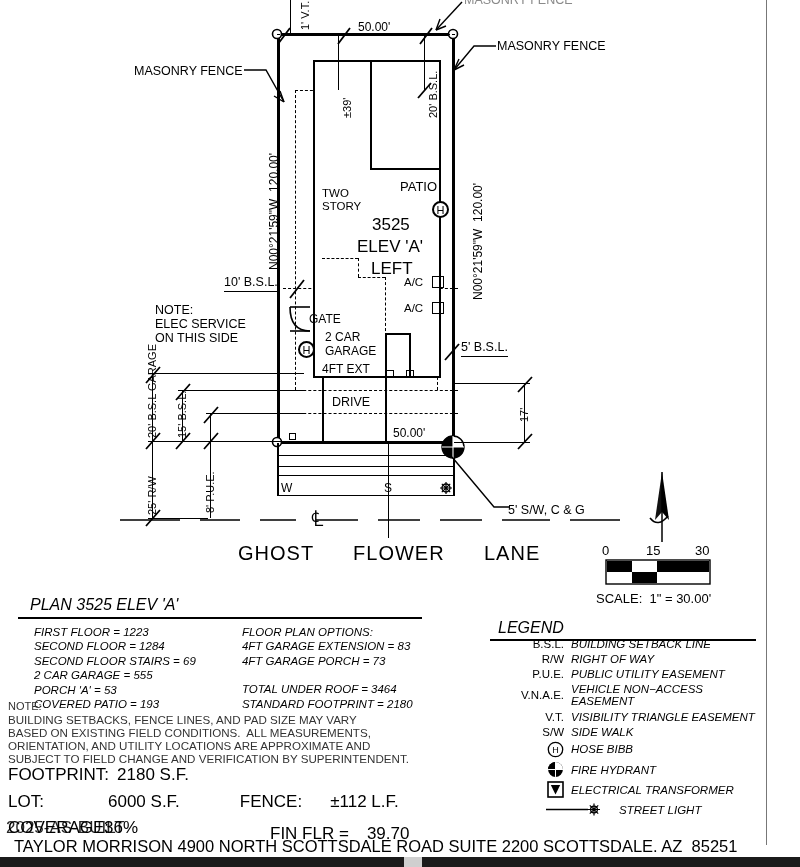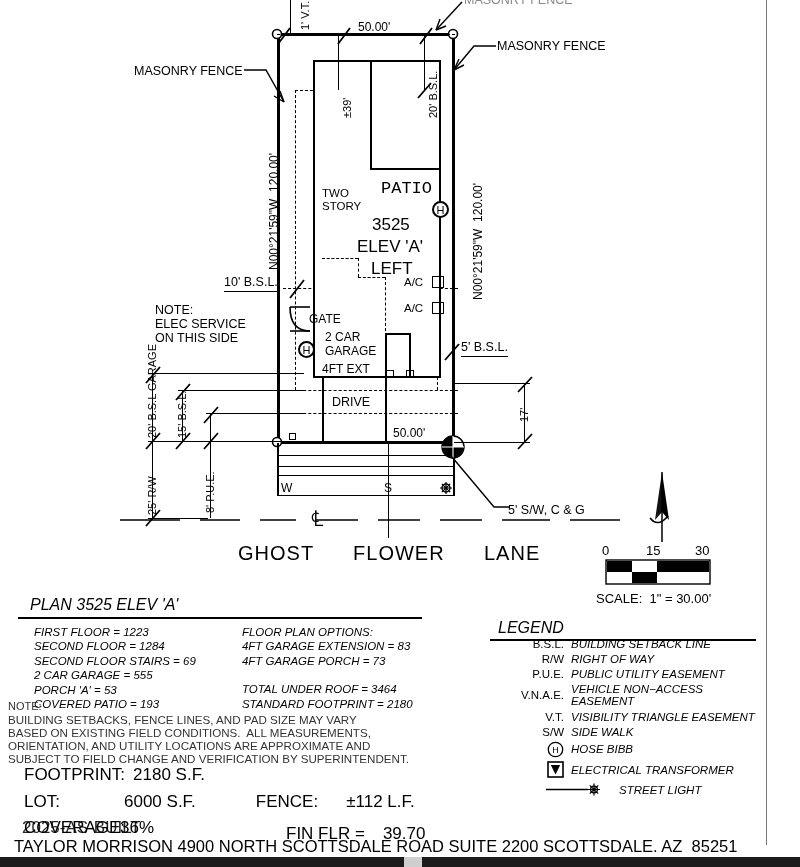--- a/index.html
+++ b/index.html
@@ -54,21 +54,21 @@
     <div class="dashh" style="left:283px;top:390px;width:175px;"></div>
     <div class="dashh" style="left:283px;top:413px;width:175px;"></div>
 
     <div class="box" style="left:313px;top:60px;width:128px;height:318px;"></div>
 
     <div class="ln" style="left:370px;top:60px;width:2px;height:110px;"></div>
     <div class="ln" style="left:370px;top:168px;width:71px;height:2px;"></div>
 
     <div class="txt" style="left:322px;top:187px;font-size:11.5px;line-height:13px;">TWO
 STORY</div>
-    <div class="txt" style="left:381px;top:180px;font-size:17px;font-family:Liberation Mono, monospace;">PATIO</div>
+    <div class="txt" style="left:400px;top:180px;font-size:13px;">PATIO</div>
     <div class="txt" style="left:372px;top:216px;font-size:17px;">3525</div>
     <div class="txt" style="left:357px;top:238px;font-size:17px;">ELEV 'A'</div>
     <div class="txt" style="left:371px;top:260px;font-size:17px;">LEFT</div>
 
     <div class="dashh" style="left:322px;top:258px;width:36px;"></div>
     <div class="dashv" style="left:358px;top:258px;height:19px;"></div>
     <div class="dashh" style="left:358px;top:277px;width:27px;"></div>
     <div class="dashv" style="left:385px;top:277px;height:100px;"></div>
 
     <div class="txt" style="left:404px;top:277px;font-size:11.5px;">A/C</div>
@@ -273,21 +273,21 @@
   </div>
 
   <div class="abs" style="left:8px;top:700px;width:470px;">
     <div style="font-size:11px;line-height:12.6px;color:#333;">NOTE:</div>
     <div style="font-size:11.6px;line-height:13px;white-space:pre;color:#333;">BUILDING SETBACKS, FENCE LINES, AND PAD SIZE MAY VARY
 BASED ON EXISTING FIELD CONDITIONS.  ALL MEASUREMENTS,
 ORIENTATION, AND UTILITY LOCATIONS ARE APPROXIMATE AND
 SUBJECT TO FIELD CHANGE AND VERIFICATION BY SUPERINTENDENT.</div>
   </div>
 
-  <div class="abs" style="left:24px;top:765px;width:480px;">
+  <div class="abs" style="left:8px;top:765px;width:480px;">
     <div style="display:flex;align-items:baseline;">
       <span style="font-size:17px;">FOOTPRINT:</span>
       <span style="font-size:17px;margin-left:8px;">2180 S.F.</span>
     </div>
     <div style="display:flex;align-items:baseline;margin-top:7px;">
       <span style="font-size:17px;width:100px;">LOT:</span>
       <span style="font-size:17px;">6000 S.F.</span>
       <span style="font-size:17px;margin-left:60px;">FENCE:</span>
       <span style="font-size:17px;margin-left:28px;">±112 L.F.</span>
     </div>
@@ -333,20 +333,31 @@
       </div>
 
       <div class="legrow" style="margin-top:2px;">
         <span class="symcell">
           <svg width="17" height="17">
             <circle cx="8.5" cy="8.5" r="7.2" fill="#fff" stroke="#000" stroke-width="1.3"></circle>
             <text x="8.5" y="12.2" font-size="9" text-anchor="middle" font-family="Liberation Sans, sans-serif" fill="#000">H</text>
           </svg>
         </span>
         <span class="legdef">HOSE BIBB</span>
+      </div>
+      <div class="legrow">
+        <span class="symcell">
+          <svg width="17" height="17">
+            <circle cx="8.5" cy="8.5" r="7.4" fill="#000"></circle>
+            <path d="M8.5,8.5 L8.5,1.1 A7.4,7.4 0 0,1 15.9,8.5 Z" fill="#fff"></path>
+            <path d="M8.5,8.5 L1.1,8.5 A7.4,7.4 0 0,1 8.5,1.1 Z" fill="#000"></path>
+            <path d="M8.5,1.1 L8.5,15.9 M1.1,8.5 L15.9,8.5" stroke="#fff" stroke-width="1"></path>
+          </svg>
+        </span>
+        <span class="legdef">FIRE HYDRANT</span>
       </div>
       <div class="legrow">
         <span class="symcell">
           <svg width="17" height="17">
             <rect x="1" y="1" width="15" height="15" fill="#fff" stroke="#000" stroke-width="1.6"></rect>
             <path d="M3.8,4 L13.2,4 L8.5,13.6 Z" fill="#000"></path>
           </svg>
         </span>
         <span class="legdef">ELECTRICAL TRANSFORMER</span>
       </div>

